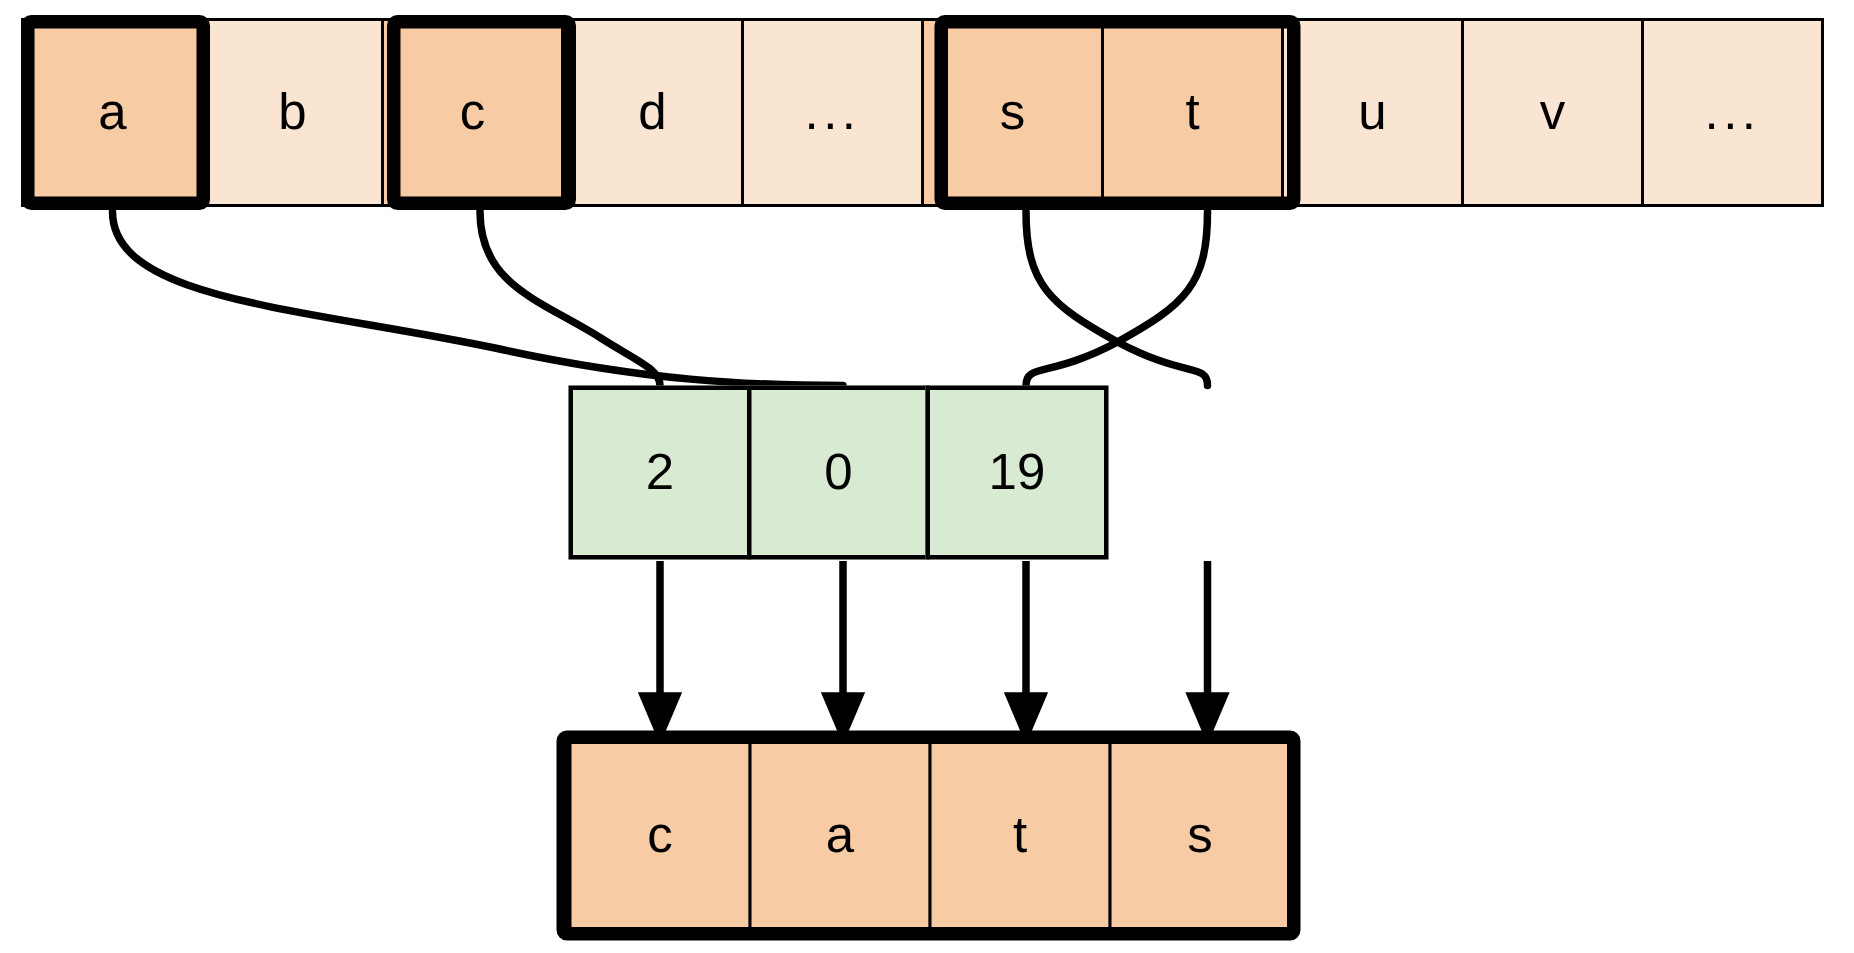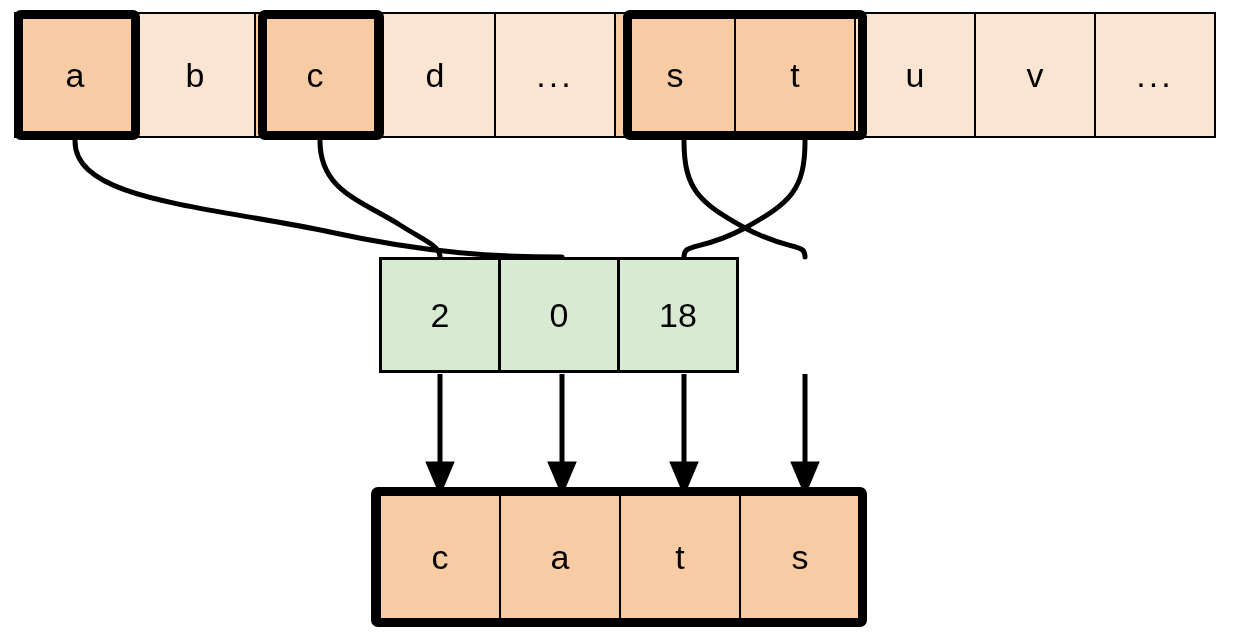--- a/index.html
+++ b/index.html
@@ -190,21 +190,21 @@
   <div class="group-box" style="left:623px; top:10px; width:244px; height:130px;"></div>
 
   <div class="row" id="index-row">
     <div class="cell">
       <span>2</span>
     </div>
     <div class="cell">
       <span>0</span>
     </div>
     <div class="cell">
-      <span>18</span>
+      <span>19</span>
     </div>
   </div>
 
   <div class="row" id="result-row">
     <div class="cell">
       <span>c</span>
     </div>
     <div class="cell">
       <span>a</span>
     </div>

